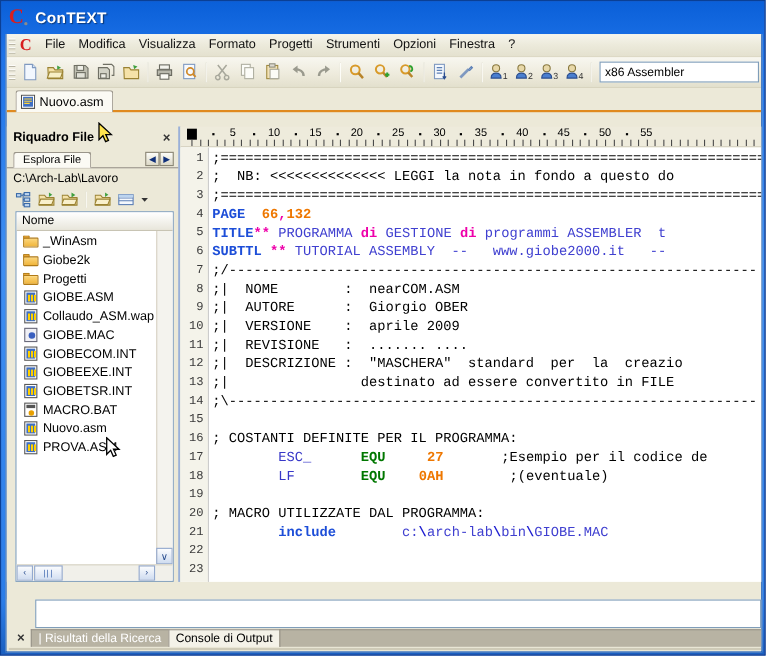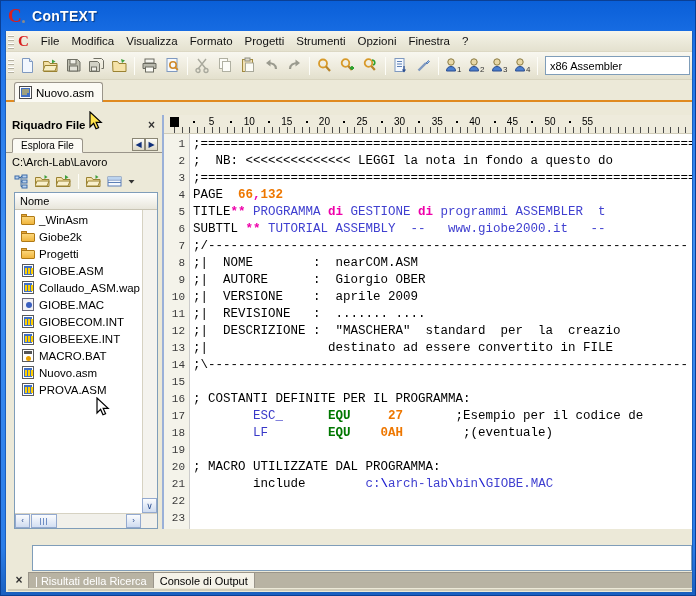--- a/index.html
+++ b/index.html
@@ -382,21 +382,21 @@
     overflow: hidden;
   }
   .cline {
     height: 17px; line-height: 17px;
     font-family: "Liberation Mono", monospace;
     font-size: 12.5px;
     white-space: pre;
     color: #000;
   }
   .tok-cmt { color: #000000; }
-  .tok-kw  { color: #000000; font-weight: normal; }
+  .tok-kw  { color: #1d4ed8; font-weight: bold; }
   .tok-num { color: #ee7700; font-weight: bold; }
   .tok-str { color: #4040d0; }
   .tok-id  { color: #3838c8; }
   .tok-op  { color: #ee00aa; font-weight: bold; }
   .tok-equ { color: #007700; font-weight: bold; }
   .tok-sym { color: #1a1ad0; font-weight: bold; }
 
   
   #bottom-pane {
     position: absolute;
@@ -826,20 +826,29 @@
               <span>GIOBECOM.INT</span>
             </div>
             <div class="file-row">
               <span class="fico">
                   <span class="ico-doc">
                     <span class="inner"></span>
                     <span class="grid"></span>
                   </span>
                 </span>
               <span>GIOBEEXE.INT</span>
+            </div>
+            <div class="file-row">
+              <span class="fico">
+                  <span class="ico-doc">
+                    <span class="inner"></span>
+                    <span class="grid"></span>
+                  </span>
+                </span>
+              <span>GIOBETSR.INT</span>
             </div>
             <div class="file-row">
               <span class="fico">
                   <span class="ico-bat">
                     <span class="bar"></span>
                     <span class="gear"></span>
                   </span>
                 </span>
               <span>MACRO.BAT</span>
             </div>

